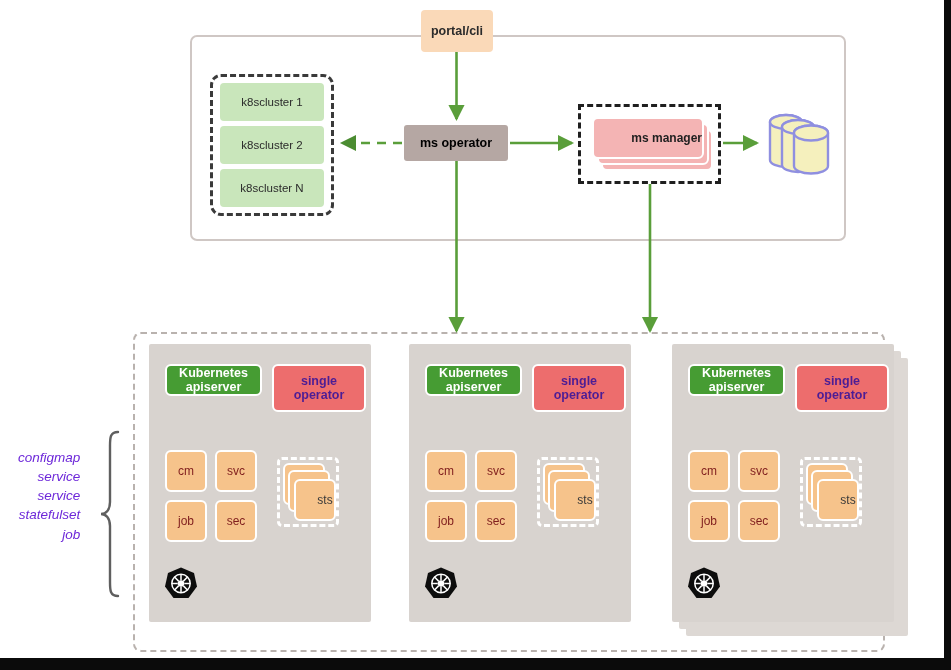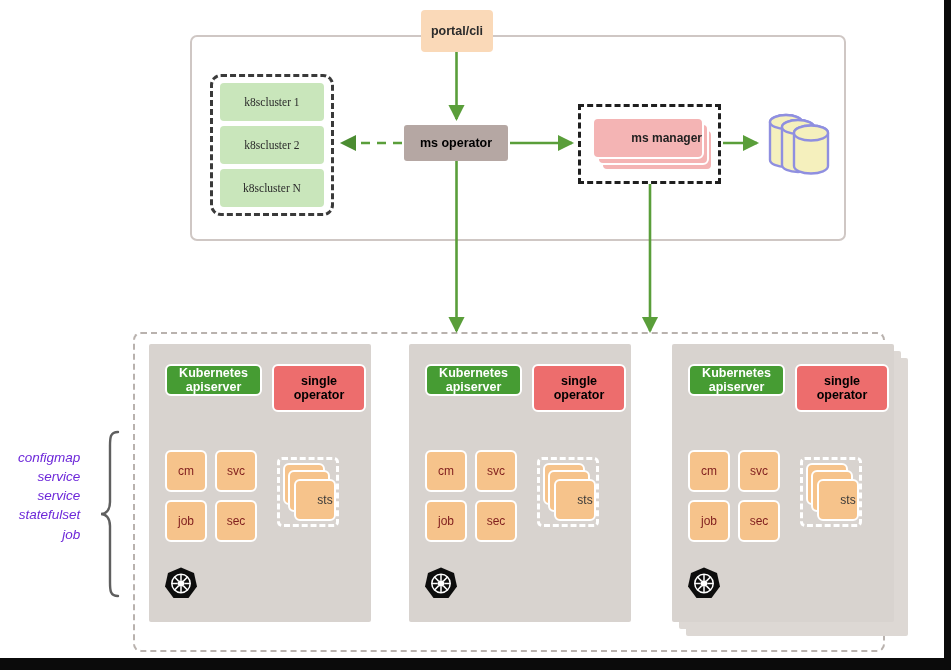--- a/index.html
+++ b/index.html
@@ -65,21 +65,20 @@
     position: absolute;
     left: 210px; top: 74px;
     width: 124px; height: 142px;
     border: 3px dashed #3a3a3a;
     border-radius: 11px;
     box-sizing: border-box;
     padding: 6px 7px;
     display: flex;
     flex-direction: column;
     justify-content: space-between;
-    font-family: Liberation Serif, serif;
   }
   .k8s-box {
     height: 38px;
     background: #c9e6bb;
     border-radius: 4px;
     display: flex;
     align-items: center;
     justify-content: center;
     font-size: 11.5px;
     color: #2b2b2b;
@@ -209,21 +208,21 @@
     align-items: center;
     justify-content: center;
     text-align: center;
   }
   .chip-operator {
     width: 94px; height: 48px;
     background: #ed6d6d;
     border: 2px solid #ffffff;
     border-radius: 6px;
     box-sizing: border-box;
-    color: #000000;
+    color: #4c1d95;
     font-size: 12.5px;
     font-weight: bold;
     line-height: 1.15;
     display: flex;
     flex-direction: column;
     align-items: center;
     justify-content: center;
     text-align: center;
   }
 

